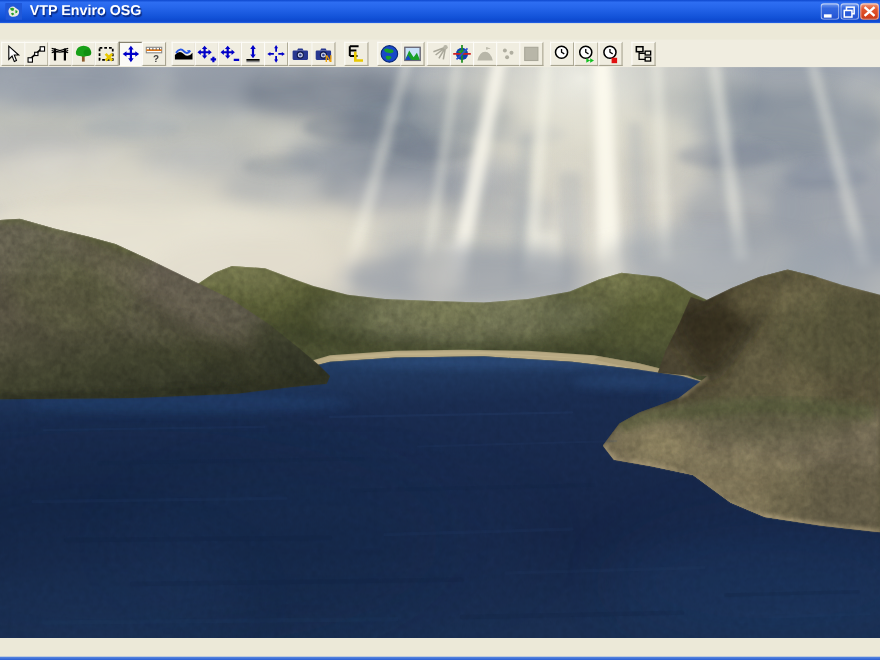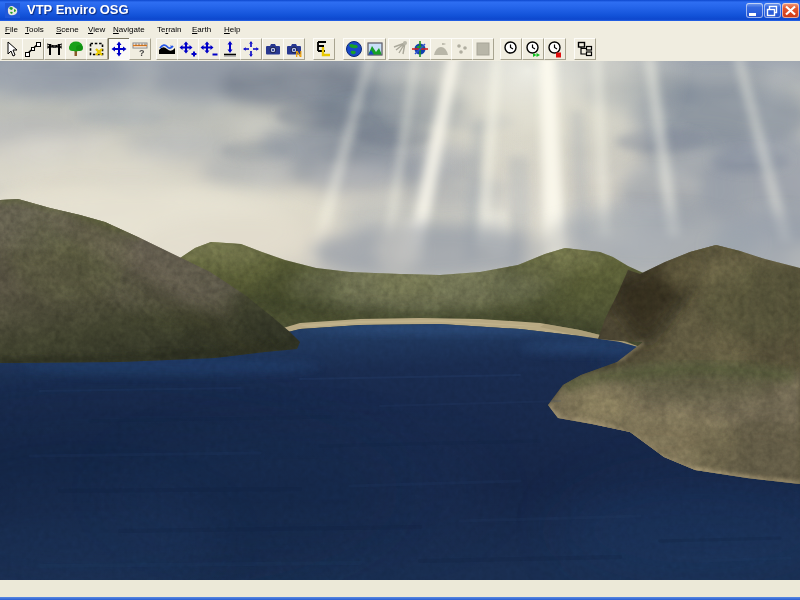--- a/index.html
+++ b/index.html
@@ -46,30 +46,20 @@
  <div class="tbtn" id="bmin"><svg width="17" height="15">
           <rect x="3" y="10" width="7" height="3" fill="#fff"></rect>
         </svg></div>
  <div class="tbtn" id="bmax"><svg width="17" height="15">
           <rect x="5.5" y="3.5" width="7" height="6" fill="none" stroke="#fff" stroke-width="1.4"></rect>
           <rect x="3.5" y="6.5" width="7" height="6" fill="#2a5cd8" stroke="#fff" stroke-width="1.4"></rect>
         </svg></div>
  <div class="tbtn" id="bcls"><svg width="17" height="15">
           <path d="M4,3.5 L13,11.5 M13,3.5 L4,11.5" stroke="#fff" stroke-width="2.2"></path>
         </svg></div>
-</div>
-<div id="menu">
- <span class="mi" style="left:5px"><u>F</u>ile</span>
- <span class="mi" style="left:25px"><u>T</u>ools</span>
- <span class="mi" style="left:56px"><u>S</u>cene</span>
- <span class="mi" style="left:88px"><u>V</u>iew</span>
- <span class="mi" style="left:113px"><u>N</u>avigate</span>
- <span class="mi" style="left:157px">Te<u>r</u>rain</span>
- <span class="mi" style="left:192px"><u>E</u>arth</span>
- <span class="mi" style="left:224px"><u>H</u>elp</span>
 </div>
 <div id="toolbar">
 <div class="tb" style="left:1px">
         <svg width="18" height="18" viewBox="0 0 18 18">
           <path d="M5,2 L5,14 L8,11 L10,16 L12,15 L10,10 L14,10 Z" fill="#fff" stroke="#000" stroke-width="1"></path>
         </svg>
       </div>
 <div class="tb" style="left:22px">
         <svg width="18" height="18" viewBox="0 0 18 18">
           <path d="M3,14 L14,4" stroke="#000" stroke-width="1.6"></path>

